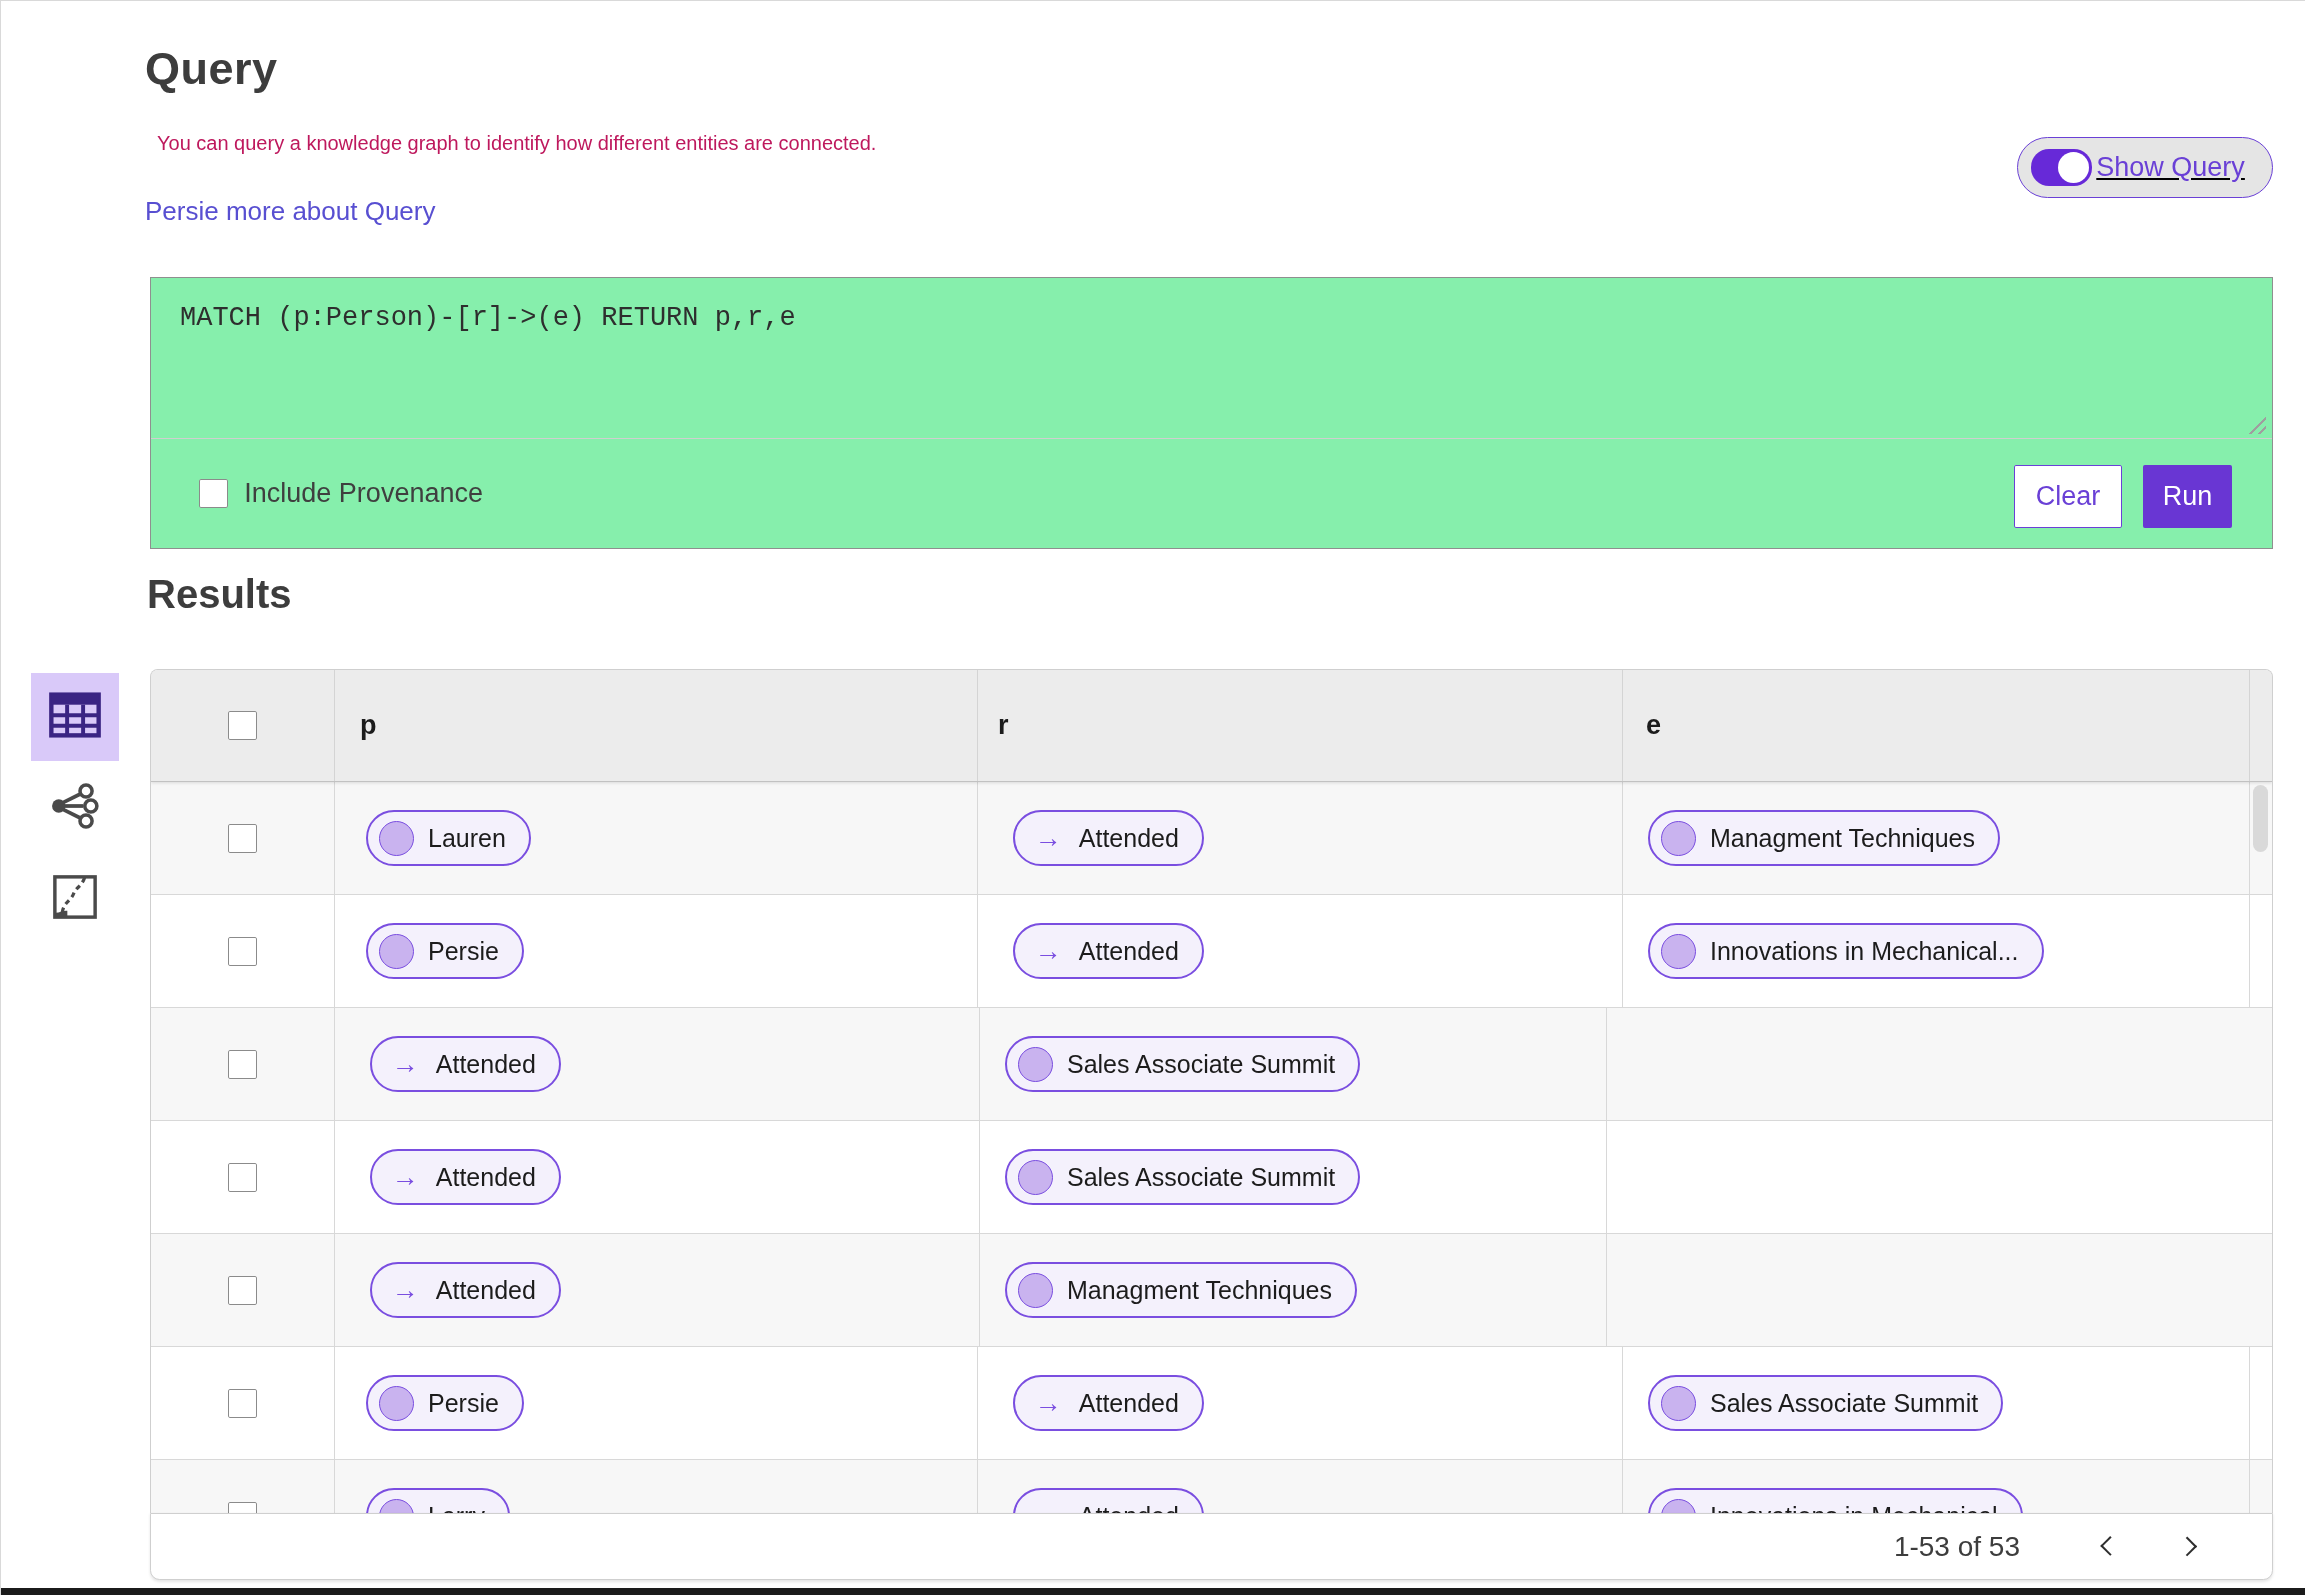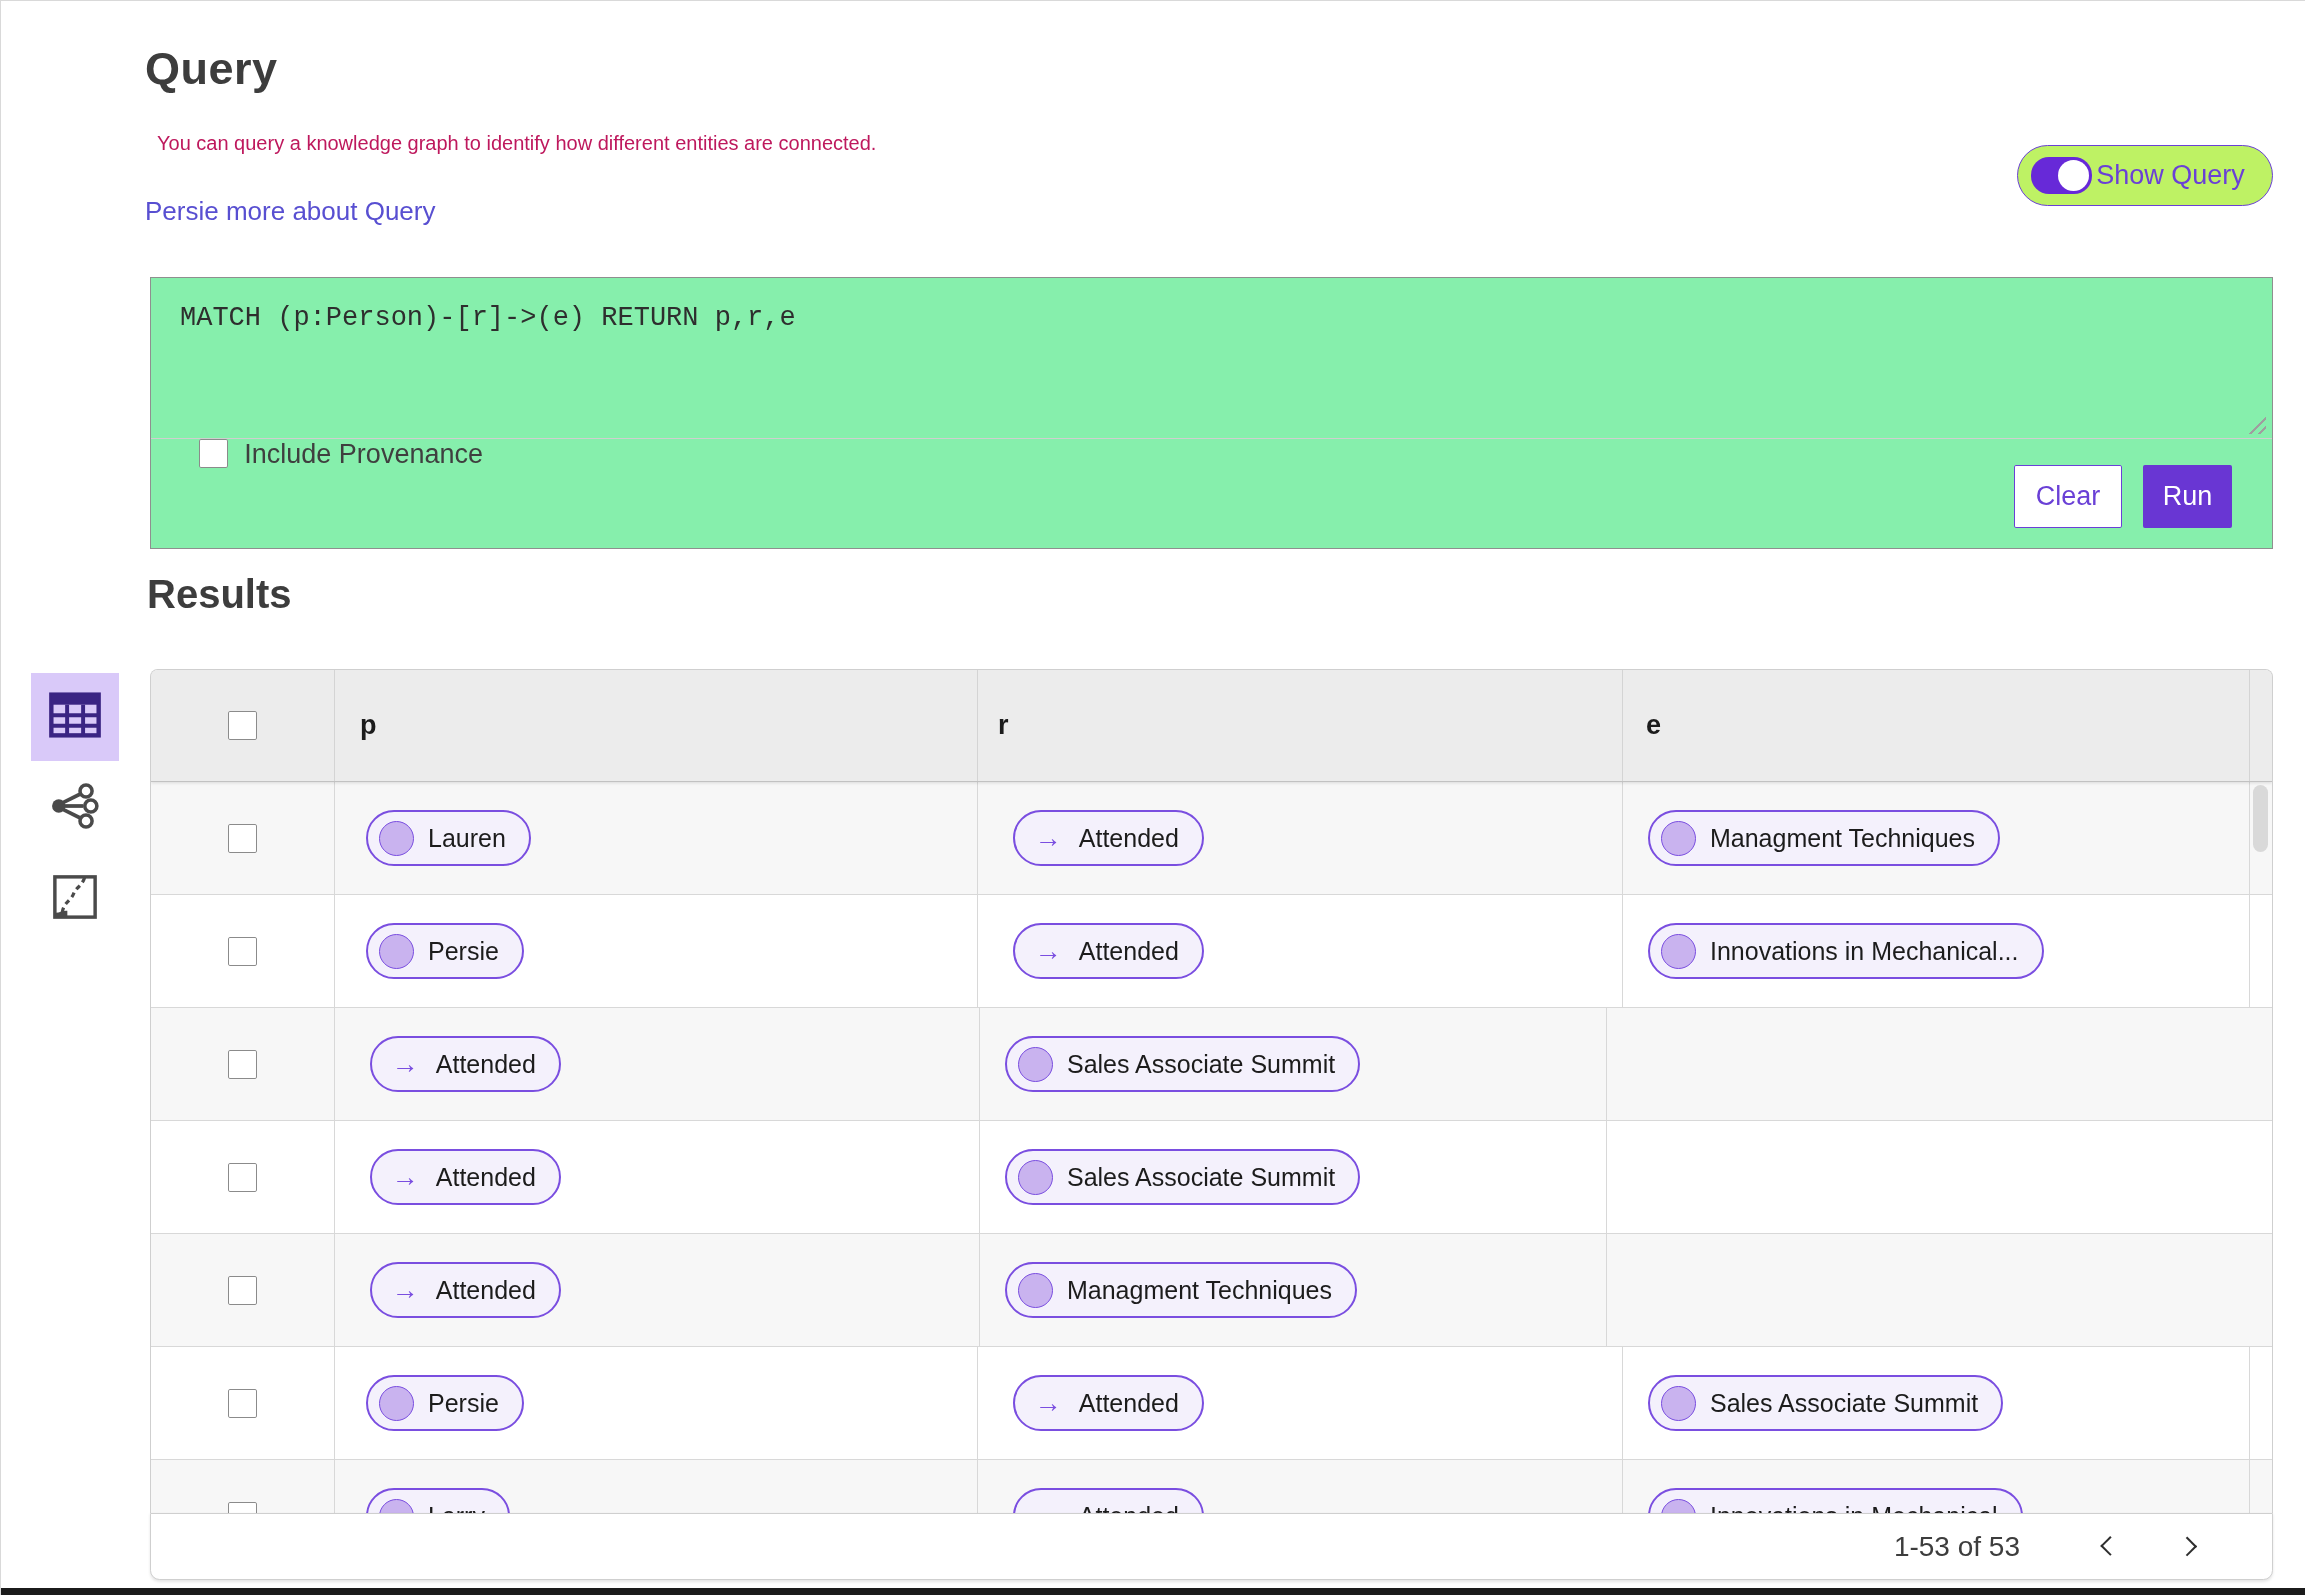--- a/index.html
+++ b/index.html
@@ -8,40 +8,40 @@
     font-family:"Liberation Sans", sans-serif; overflow:hidden;
     border:1px solid #d9d9d9; box-sizing:border-box;
   }
 
   
   .q-title { position:absolute; left:144px; top:42px; font-size:45px; font-weight:700; color:#3d3d3d; letter-spacing:0.5px; }
   .q-desc  { position:absolute; left:156px; top:131px; font-size:20px; color:#be185d; }
   .q-link  { position:absolute; left:144px; top:195px; font-size:26px; color:#584fd1; cursor:pointer; }
 
   .toggle-pill {
-    position:absolute; left:2016px; top:144px; width:256px; height:61px; background:#bef264;
-    border:1.9px solid #6a40d6; border-radius:33px; display:flex; align-items:center; box-sizing:border-box;
+    position:absolute; left:2016px; top:136px; width:256px; height:61px; background:#e5e5e5;
+    border:1.9px solid #6a40d6; border-radius:33px; display:flex; align-items:center; box-sizing:border-box;text-decoration:underline;
   }
   .switch { position:relative; width:61px; height:37px; margin-left:12.5px; background:#6729d8; border-radius:18px; flex:0 0 auto; cursor:pointer; }
   .knob   { position:absolute; right:2.9px; top:2.9px; width:31px; height:31px; background:#fff; border-radius:50%; }
   .toggle-label { font-size:27px; color:#6a40d6; margin-left:4.8px; white-space:nowrap; }
 
   
   .query-panel { position:absolute; left:149px; top:276px; width:2123px; height:272px; border:1px solid #8f8f8f; background:#86efac; box-sizing:border-box; }
   .query-input {
     position:absolute; left:0; top:0; right:0; height:161px; box-sizing:border-box;
     border-bottom:1px solid #cfcfcf; padding:25px 29px;
     font-family:"Liberation Mono", monospace; font-size:27px; color:#2e2e2e; white-space:pre;
   }
   .resize-grip {
     position:absolute; right:5.8px; top:133px; width:23px; height:23px;
     clip-path:polygon(100% 0, 100% 100%, 0 100%);
     background:repeating-linear-gradient(135deg, #9f9f9f 0 1.9px, transparent 1.9px 6.7px);
   }
-  .panel-bottom { position:absolute; left:0; top:161px; right:0; bottom:0; display:flex; }
+  .panel-bottom { position:absolute; left:0; top:161px; right:0; bottom:0; display:flex; align-items:center; }
   .checkbox { width:29px; height:29px; background:#fff; border:1.9px solid #8b8b8b; border-radius:1.9px; box-sizing:border-box; cursor:pointer; }
   .include-check { margin-left:48px; }
   .include-label { font-size:27px; color:#3f3f3f; margin-left:16.3px; }
   .clear-btn {
     position:absolute; left:1863px; top:187px; width:108px; height:63px; background:#fff;
     border:1.9px solid #6a40d6; color:#6a40d6; font-size:27px; display:flex; align-items:center; justify-content:center;
     box-sizing:border-box; cursor:pointer; border-radius:1.9px;
   }
   .run-btn {
     position:absolute; left:1992px; top:187px; width:89px; height:63px; background:#6936d3;

